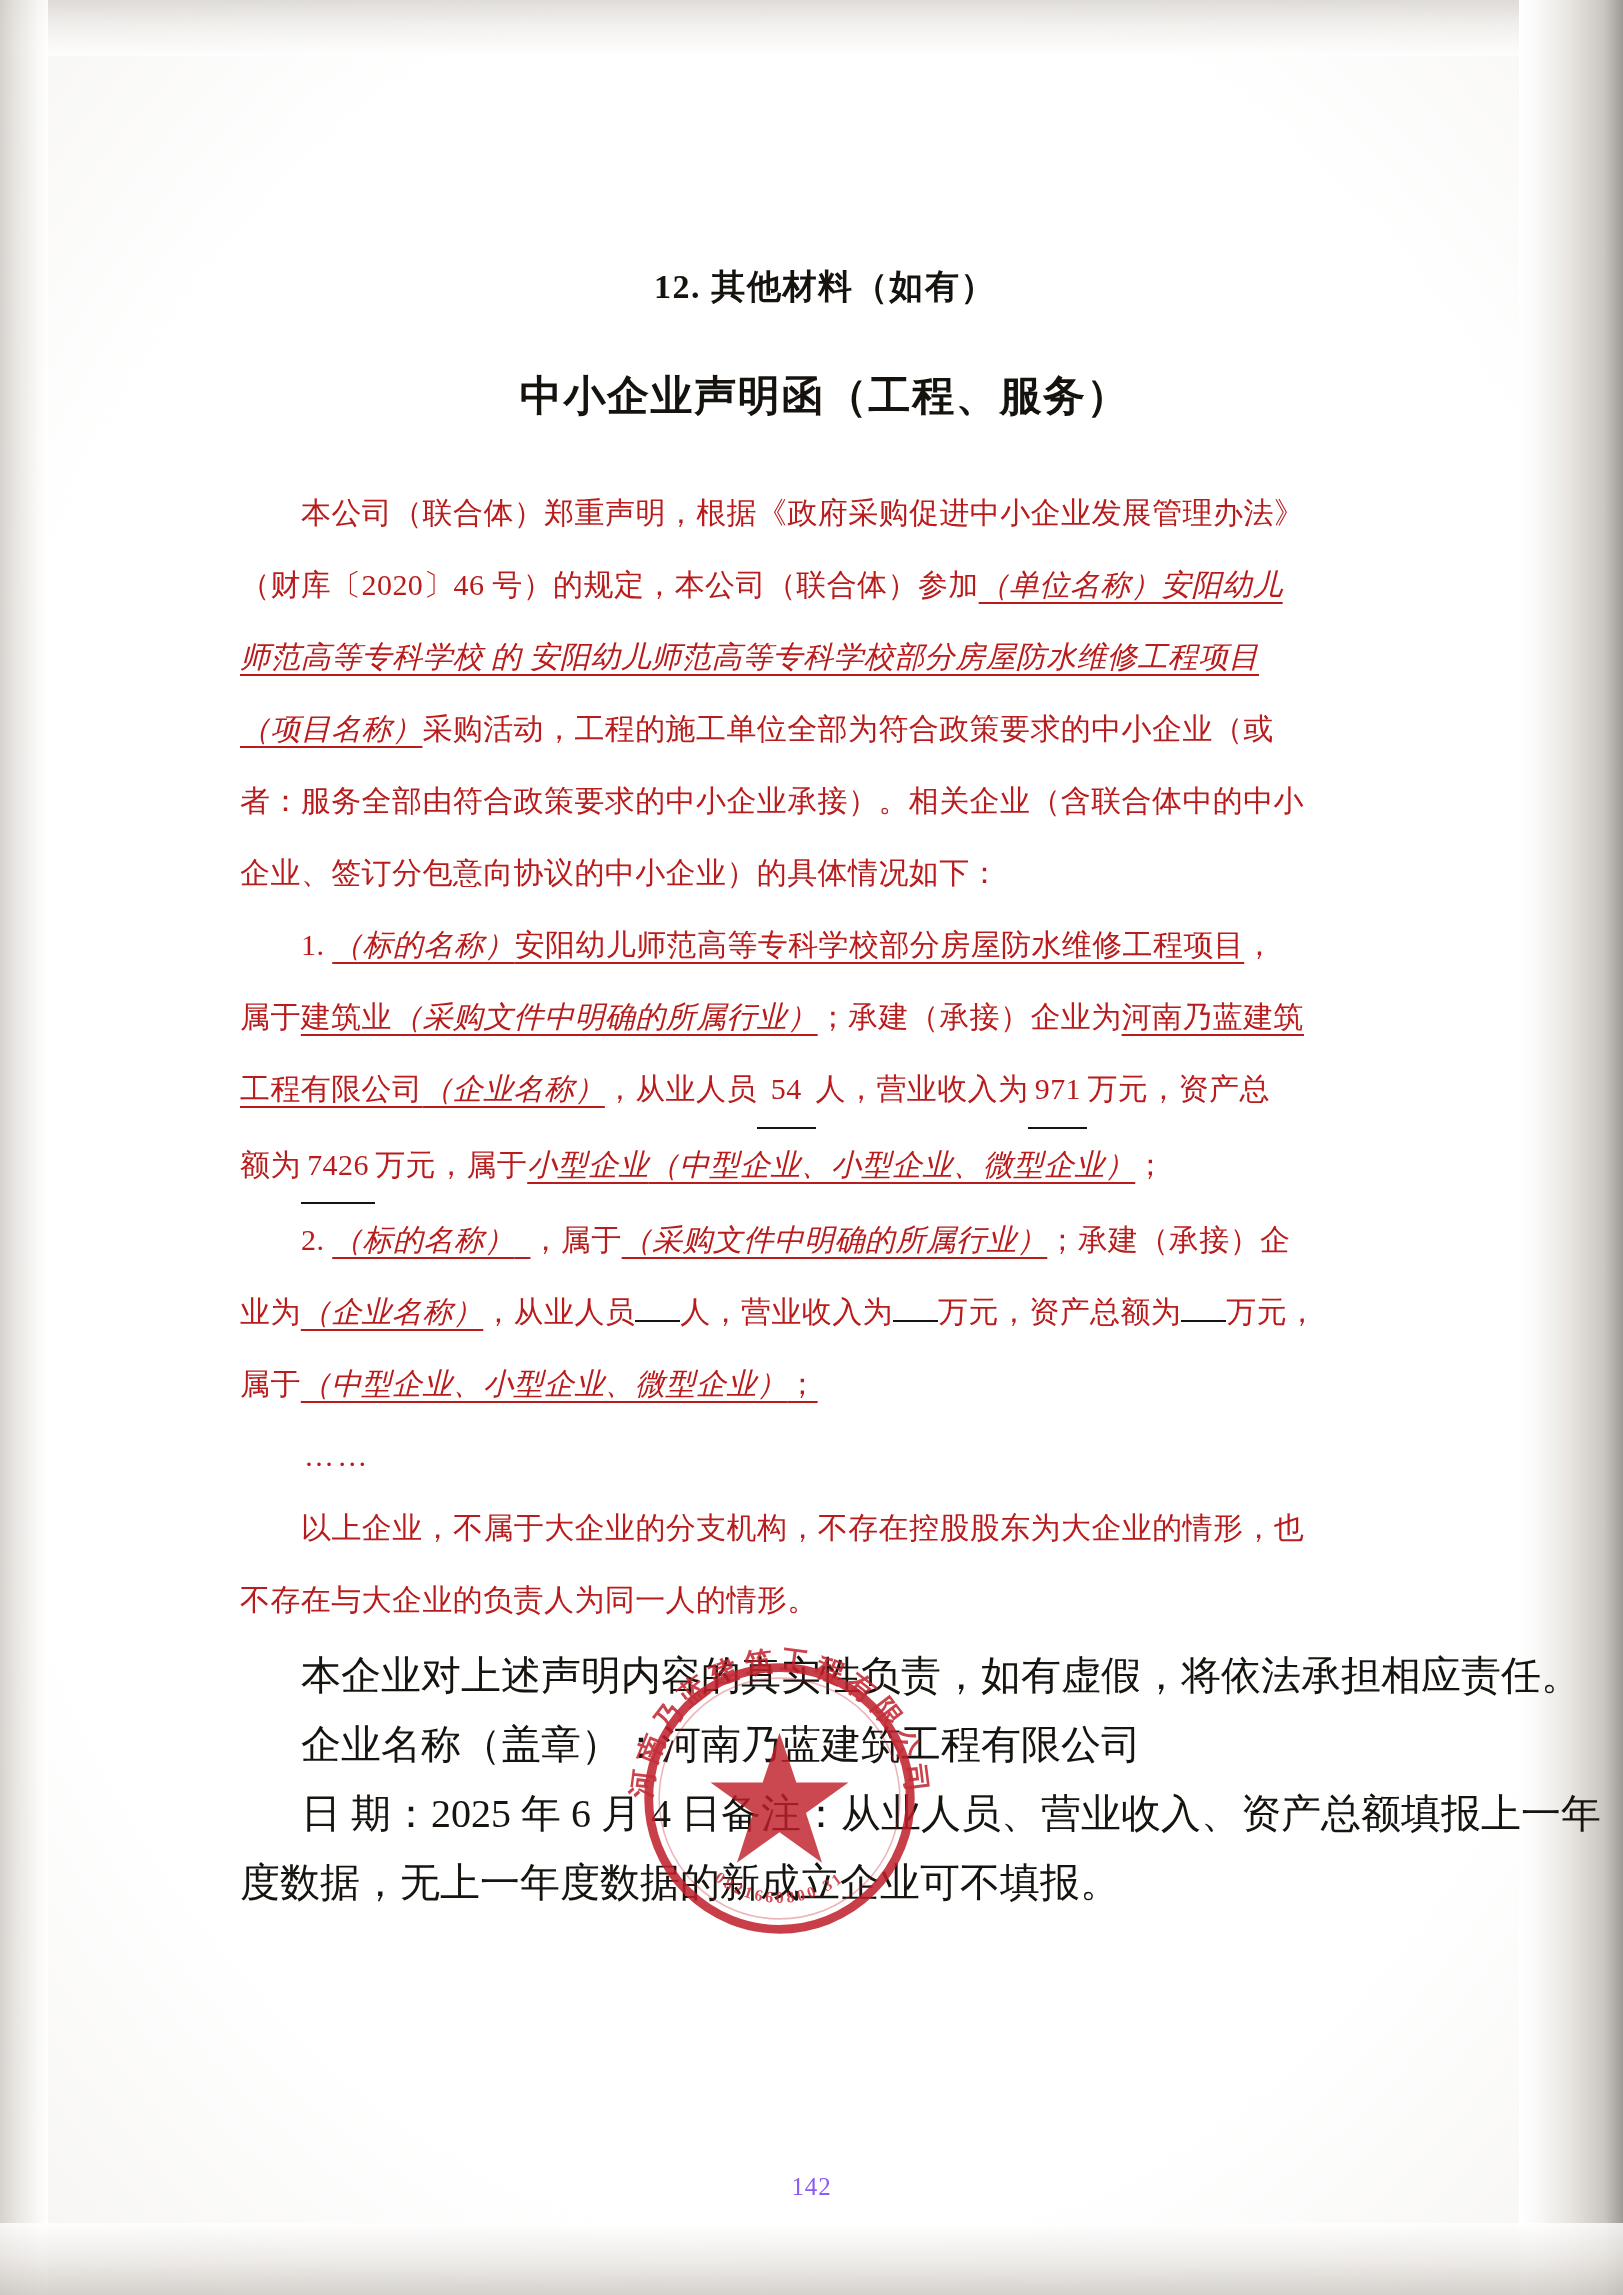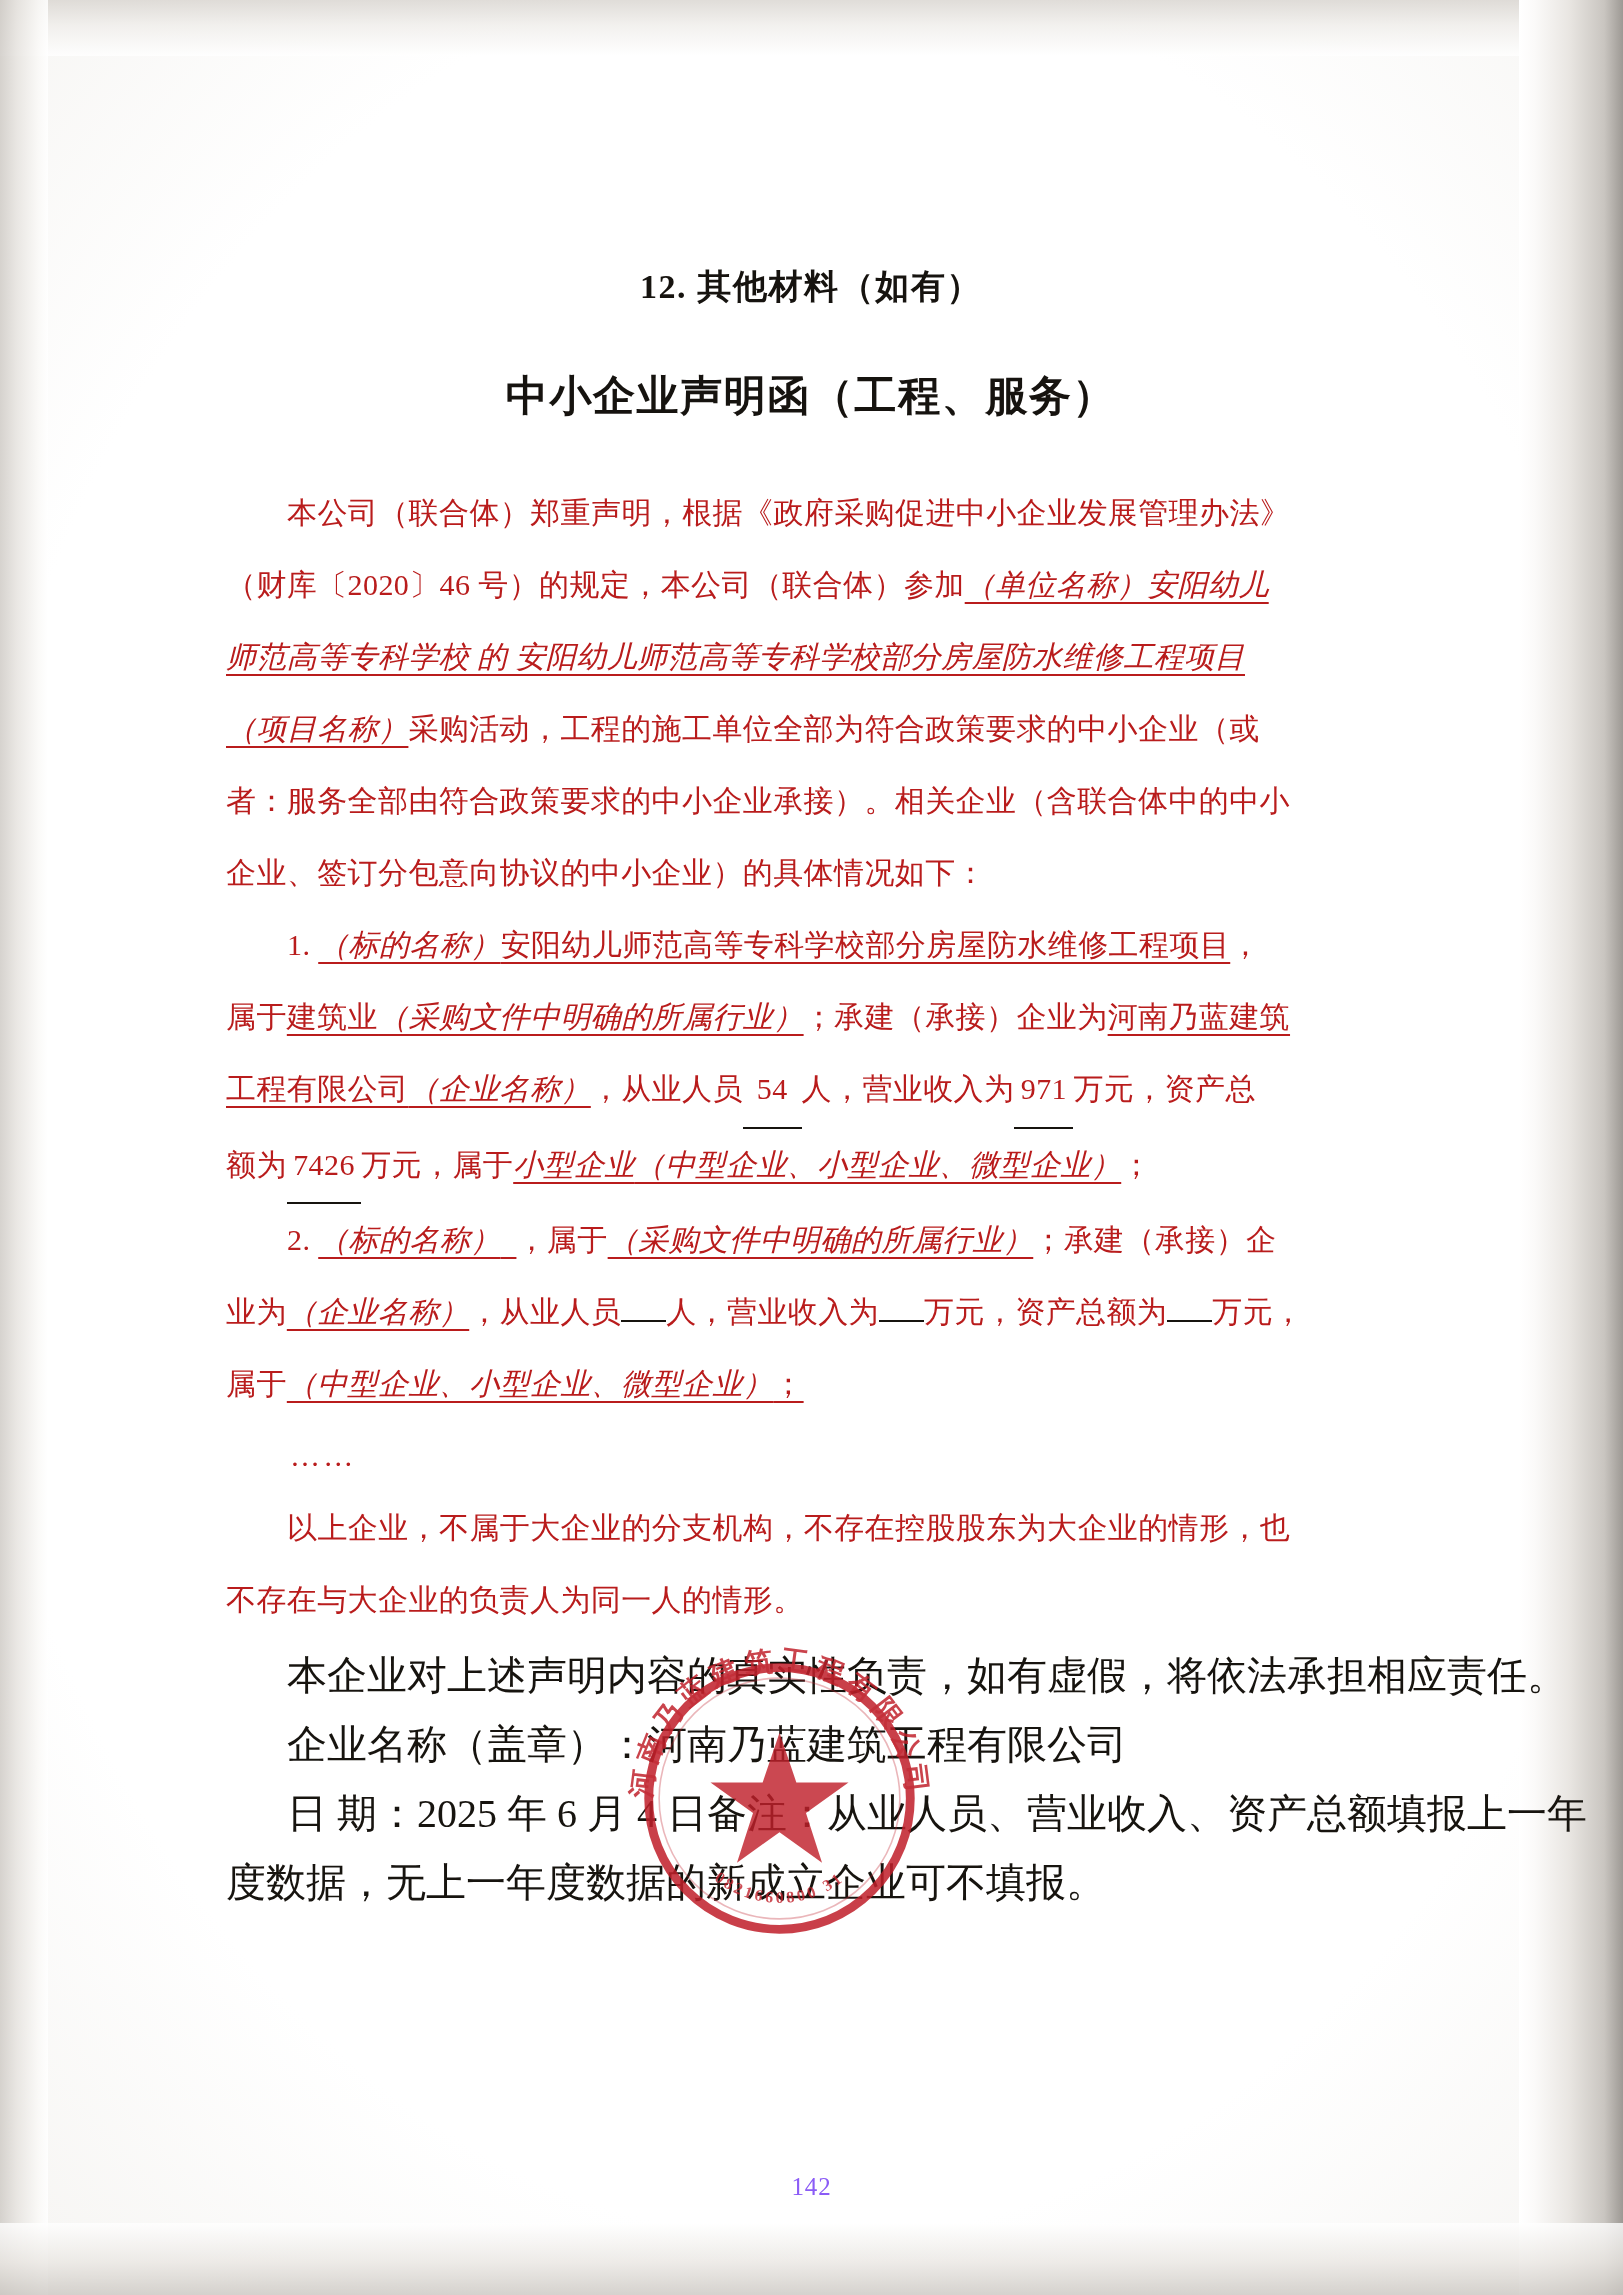--- a/index.html
+++ b/index.html
@@ -45,21 +45,21 @@
   }
   .edge-bottom {
     position: absolute;
     left: 0; right: 0; bottom: 0; height: 72px;
     background: linear-gradient(to top, #cbc7c2 0%, #e9e6e2 45%, #ffffff 100%);
     opacity: .8;
   }
 
   .content {
     position: absolute;
-    left: 226px;
+    left: 240px;
     top: 120px;
     width: 1170px;
   }
 
   .doc-title {
     text-align: center;
     font-family: "Liberation Serif", "DejaVu Serif", serif;
     font-weight: bold;
     font-size: 34px;
     letter-spacing: 1.6px;

